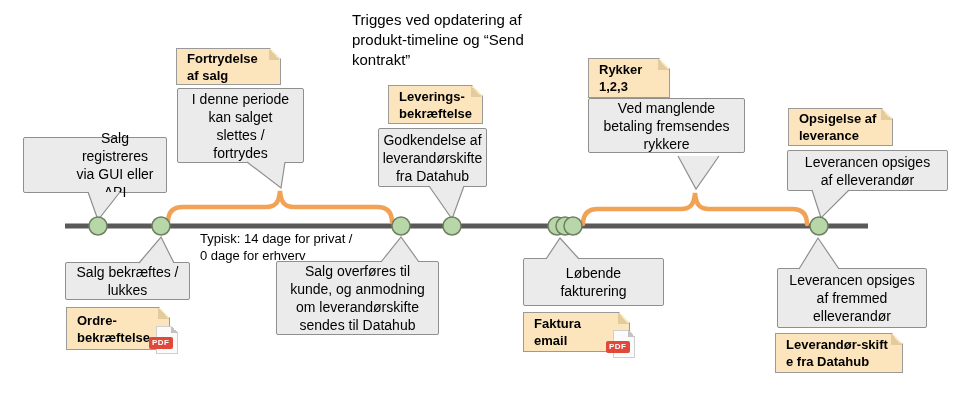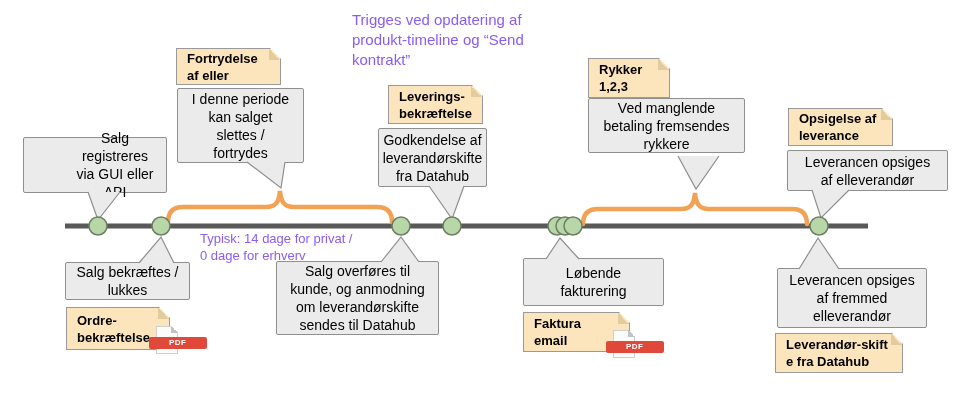--- a/index.html
+++ b/index.html
@@ -18,37 +18,37 @@
     display:flex;align-items:center;text-align:left;
     font-size:13px;line-height:17px;font-weight:bold;white-space:pre-line;
     box-sizing:border-box;padding:4px 10px;
     clip-path:polygon(0 0, calc(100% - 11px) 0, 100% 11px, 100% 100%, 0 100%);
   }
   .sticky::after{
     content:"";position:absolute;top:0;right:0;width:11px;height:11px;
     background:linear-gradient(225deg, transparent 50%, #e2cb9c 50%);
   }
   .note{
-    position:absolute;z-index:4;white-space:pre-line;color:#8b5cf6;
+    position:absolute;z-index:4;white-space:pre-line;color:#000000;
   }
   .note.trigger{font-size:15px;line-height:20px;}
   .note.typical{font-size:13px;line-height:17px;}
   .pdf-icon{position:absolute;z-index:5;}
   .pdf-page{
     width:22px;height:28px;background:#fbfbfb;border:1px solid #cfcfcf;box-sizing:border-box;
     clip-path:polygon(0 0, 15px 0, 100% 7px, 100% 100%, 0 100%);
   }
   .pdf-fold{
     position:absolute;top:0;right:0;width:7px;height:7px;
     background:linear-gradient(225deg, transparent 50%, #c2c2c2 50%);
   }
   .pdf-badge{
     position:absolute;left:-7px;bottom:5px;background:#e0483a;color:#fff;
     font-size:8px;font-weight:bold;letter-spacing:.5px;line-height:1;
-    padding:2px 20px;border-radius:2px;
+    padding:2px 3px;border-radius:2px;
   }
 </style>
 </head>
 <body>
 
 <div id="stage">
 
   <svg id="overlay" width="968" height="400" viewBox="0 0 968 400">
 
     <line x1="65" y1="226" x2="868" y2="226" stroke="#595959" stroke-width="5"></line>
@@ -102,21 +102,21 @@
 sendes til Datahub</div>
   <div class="callout" style="left:65px;top:262px;width:125px;height:38px;">Salg bekræftes /
 lukkes</div>
   <div class="callout" style="left:523px;top:258px;width:141px;height:48px;">Løbende
 fakturering</div>
   <div class="callout" style="left:777px;top:268px;width:150px;height:60px;">Leverancen opsiges
 af fremmed
 elleverandør</div>
 
   <div class="sticky" style="left:176px;top:48px;width:105px;height:37px;">Fortrydelse
-af eller</div>
+af salg</div>
   <div class="sticky" style="left:388px;top:85px;width:95px;height:39px;">Leverings-
 bekræftelse</div>
   <div class="sticky" style="left:588px;top:58px;width:82px;height:40px;">Rykker 1,2,3</div>
   <div class="sticky" style="left:788px;top:108px;width:105px;height:38px;">Opsigelse af
 leverance</div>
   <div class="sticky" style="left:66px;top:307px;width:104px;height:43px;">Ordre-
 bekræftelse</div>
   <div class="sticky" style="left:775px;top:333px;width:128px;height:40px;">Leverandør-skift
 e fra Datahub</div>
   <div class="sticky" style="left:523px;top:312px;width:107px;height:40px;">Faktura

